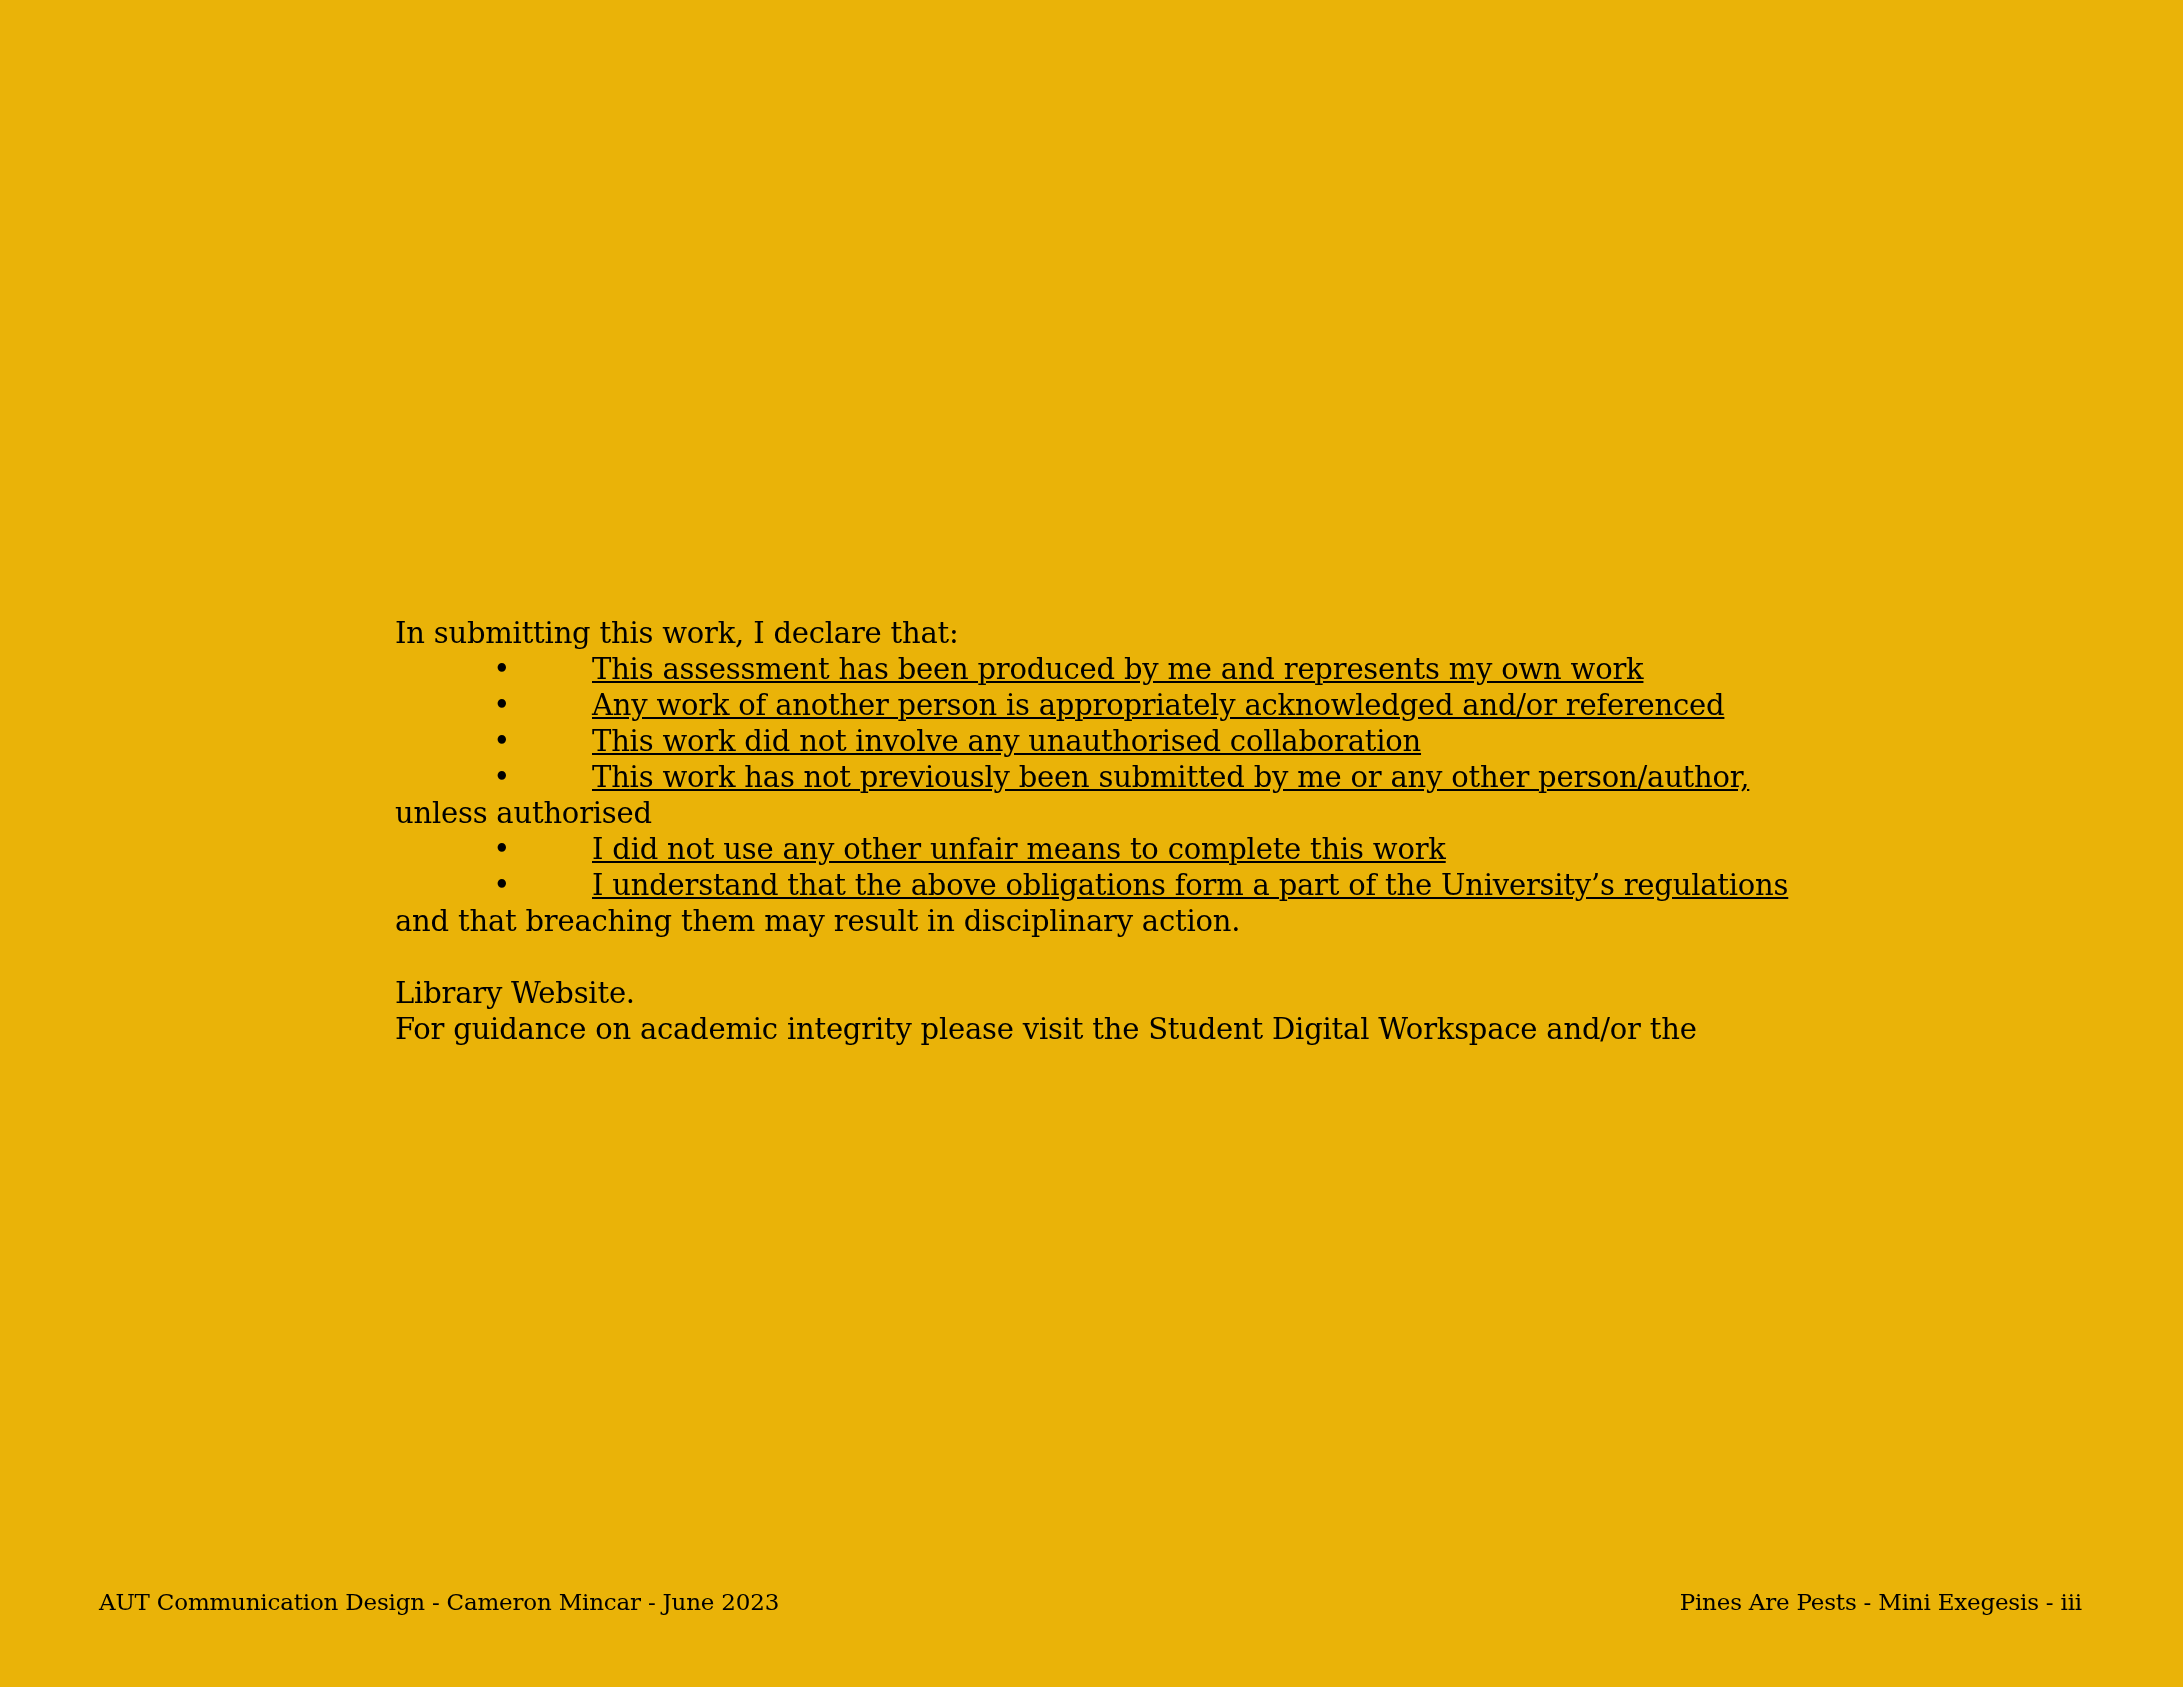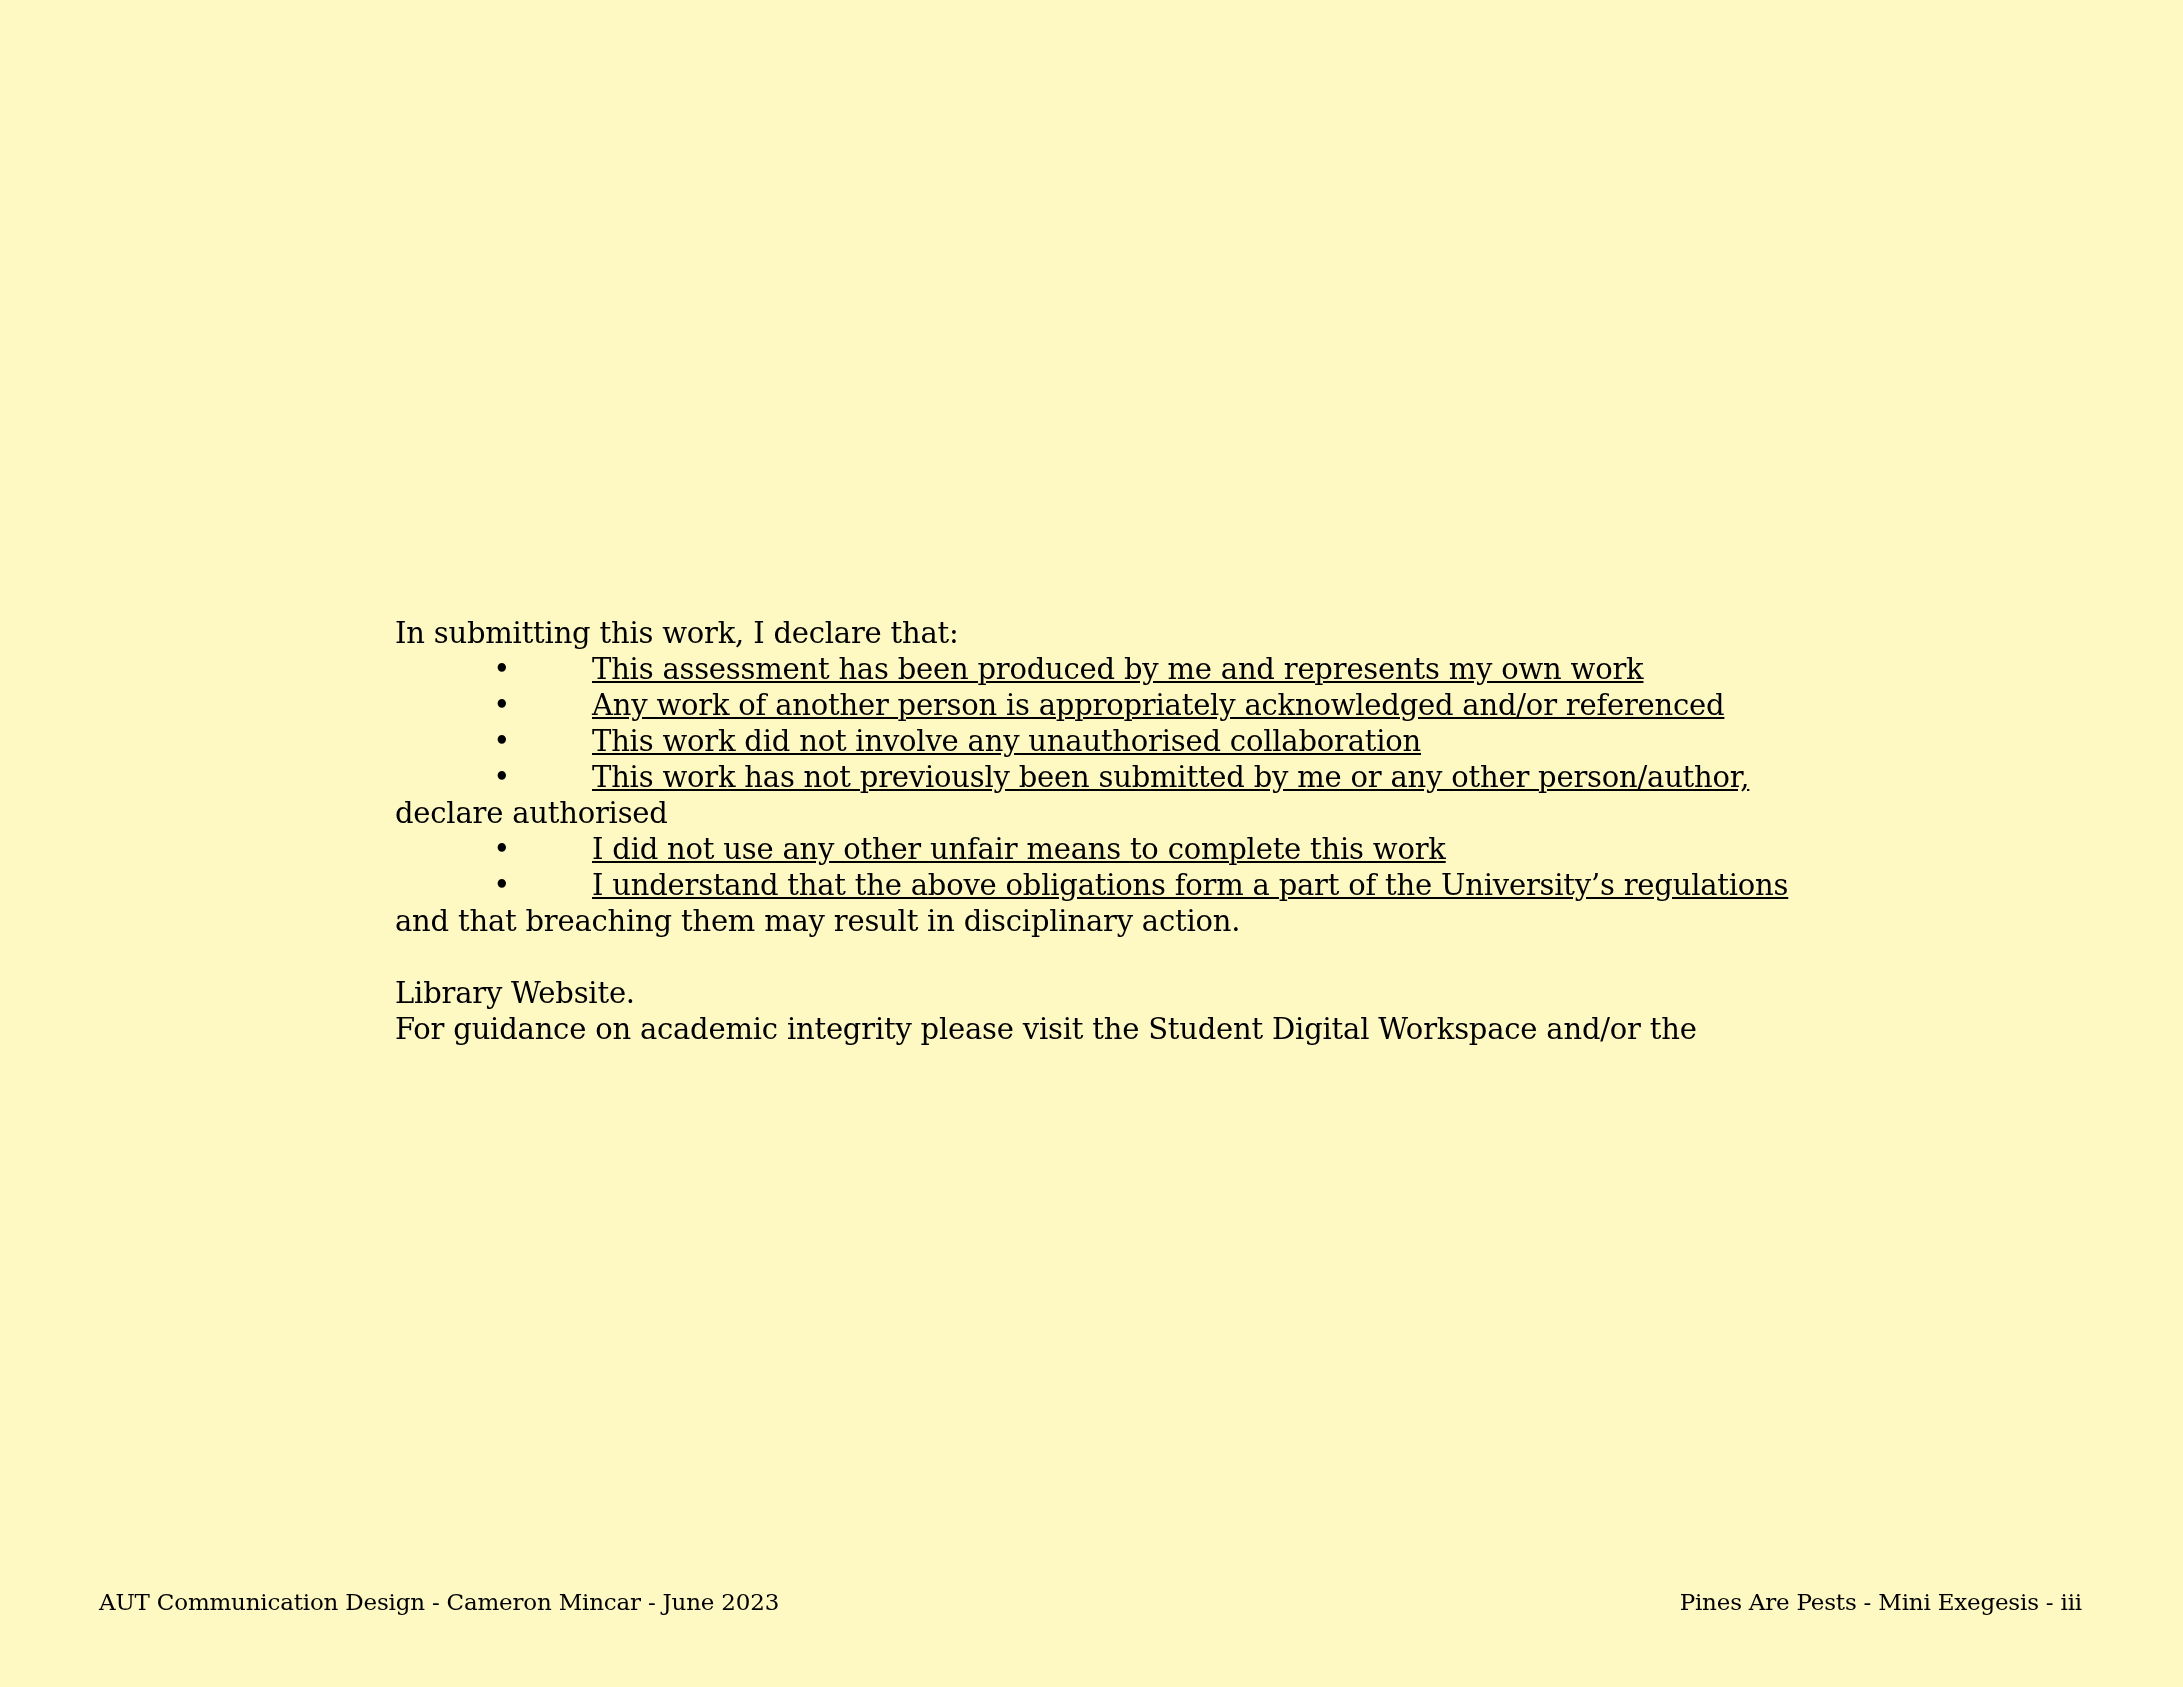--- a/index.html
+++ b/index.html
@@ -13,21 +13,21 @@
       position: relative;
       overflow: hidden;
       font-family: "DejaVu Serif", "Liberation Serif", serif;
       color: #000000;
     }
     .page {
       position: absolute;
       left: 0; top: 0;
       width: 2184px;
       height: 1687px;
-      background: #fef9c3;
+      background: #eab308;
     }
     .declaration {
       position: absolute;
       left: 395px;
       top: 615px;
       width: 1485px;
       font-size: 29px;
       line-height: 36px;
       letter-spacing: -0.2px;
     }
@@ -85,21 +85,21 @@
     <div class="line bullet-line">
       <span class="bullet">•</span>
       <span class="bullet-text">This work did not involve any unauthorised collaboration</span>
     </div>
 
     <div class="line bullet-line">
       <span class="bullet">•</span>
       <span class="bullet-text">This work has not previously been submitted by me or any other person/author,</span>
     </div>
     <div class="line">
-      <span>declare authorised</span>
+      <span>unless authorised</span>
     </div>
 
     <div class="line bullet-line">
       <span class="bullet">•</span>
       <span class="bullet-text">I did not use any other unfair means to complete this work</span>
     </div>
 
     <div class="line bullet-line">
       <span class="bullet">•</span>
       <span class="bullet-text">I understand that the above obligations form a part of the University’s regulations</span>

